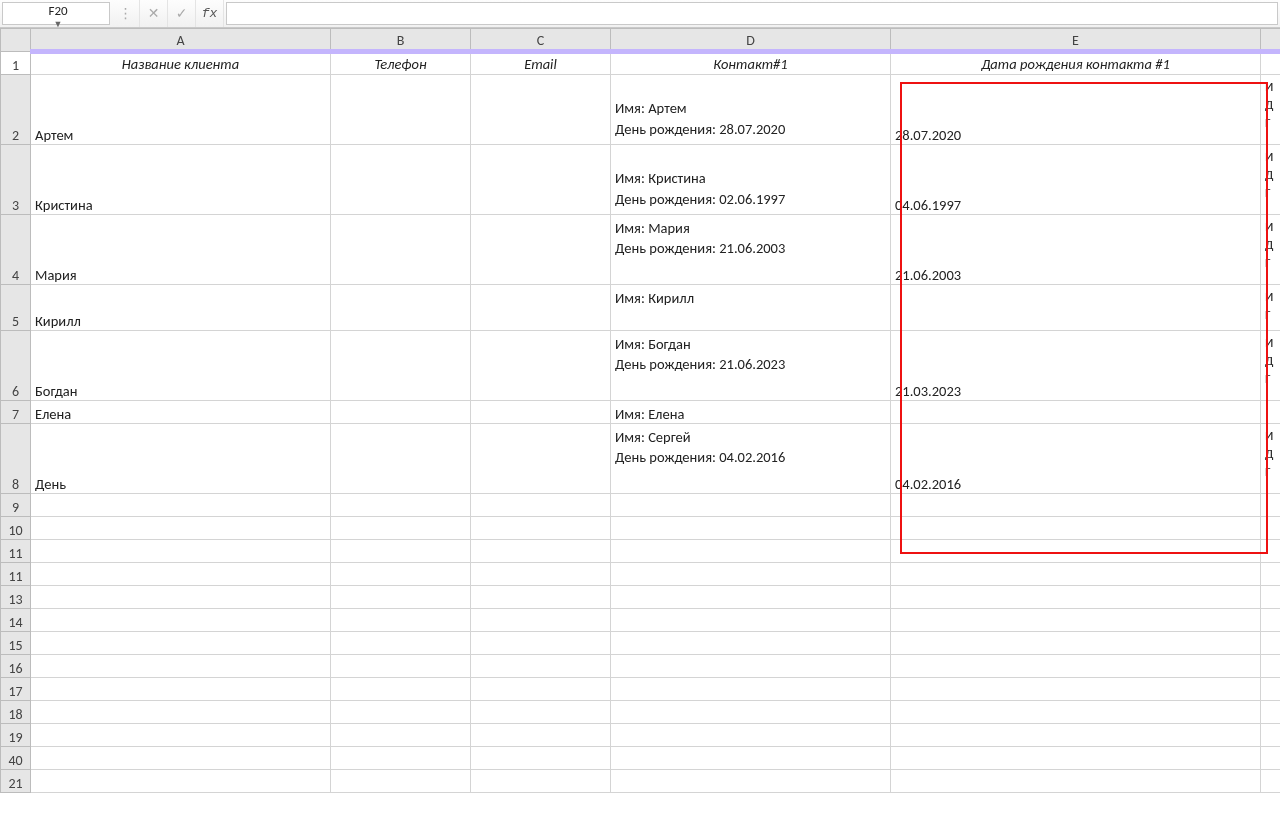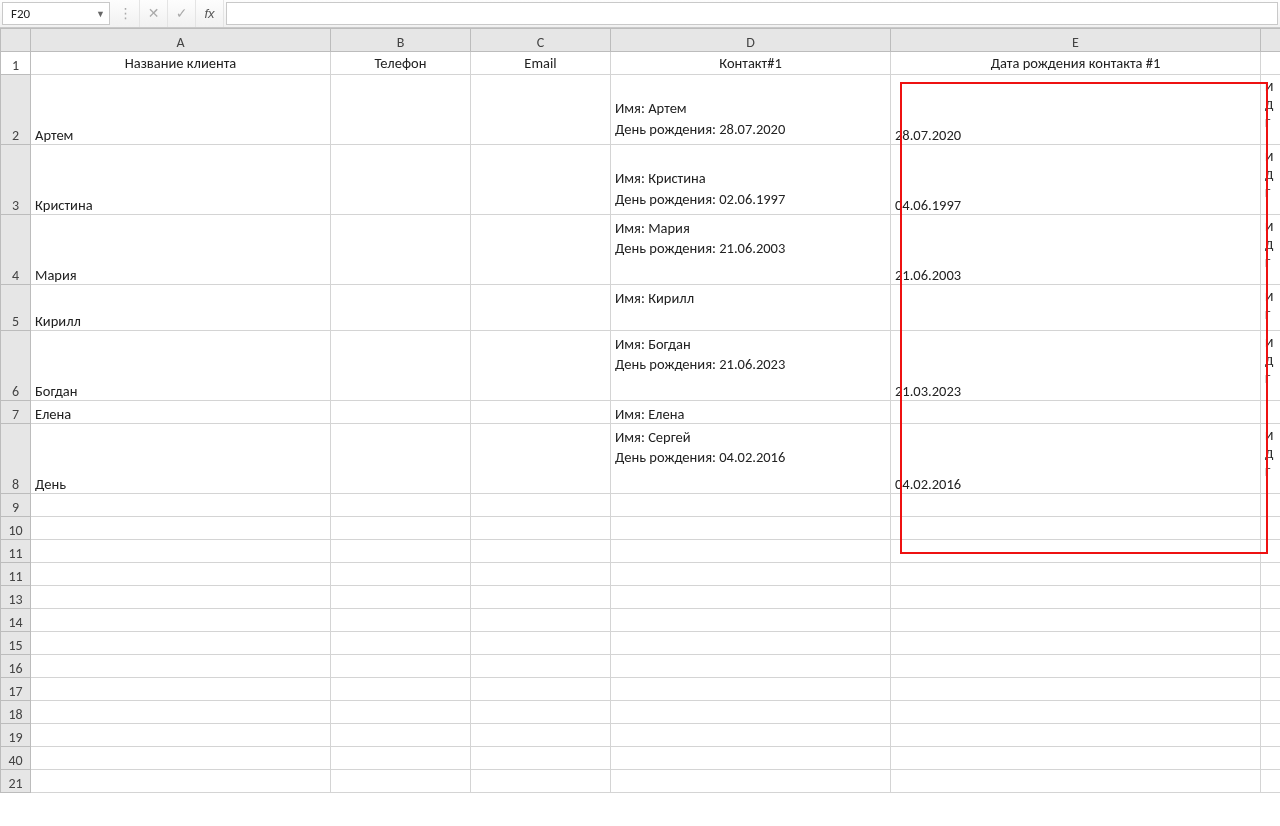--- a/index.html
+++ b/index.html
@@ -1,39 +1,39 @@
 <!DOCTYPE html>
 <html><head>
 <meta charset="utf-8">
 <style>
   *{box-sizing:border-box;margin:0;padding:0;}
   body{font-family:Calibri,'Segoe UI',Arial,sans-serif;font-size:14px;color:#222;background:#fff;width:1280px;height:826px;overflow:hidden;}
   .formula-bar{height:28px;background:linear-gradient(#fdfdfd,#f1f1f1);border-bottom:1px solid #c9c9c9;display:flex;align-items:stretch;}
-  .namebox{width:108px;border-right:1px solid #c9c9c9;display:flex;align-items:center;justify-content:space-between;padding:0 4px 0 8px;background:#fff;margin:2px;font-size:13px;border:1px solid #c9c9c9;}
+  .namebox{width:108px;border-right:1px solid #c9c9c9;display:flex;align-items:center;justify-content:space-between;padding:0 4px 0 8px;background:#fff;margin:2px;font-size:13px;border:1px solid #c9c9c9;flex-direction:column;}
   .namebox .chev{font-size:9px;color:#666;}
   .fb-btn{width:28px;display:flex;align-items:center;justify-content:center;color:#aaa;border-right:1px solid #e4e4e4;font-size:14px;}
-  .fb-btn.fx{font-style:italic;color:#555;font-family:Liberation Sans, sans-serif;font-size:13px;}
+  .fb-btn.fx{font-style:italic;color:#555;font-family:Liberation Mono, monospace;font-size:13px;}
   .fb-input{flex:1;background:#fff;margin:2px;border:1px solid #c9c9c9;}
   .grid-wrap{position:relative;height:798px;overflow:hidden;}
   table{border-collapse:collapse;table-layout:fixed;width:1290px;}
   th,td{border:1px solid #d4d4d4;height:23px;padding:0 4px;font-weight:normal;text-align:left;vertical-align:bottom;font-size:14.5px;white-space:nowrap;overflow:hidden;}
   td.multi{white-space:pre-line;vertical-align:top;line-height:1.4;padding-top:3px;padding-bottom:3px;}
   th.colhdr,th.rowhdr,th.corner{background:#e6e6e6;text-align:center;color:#444;font-size:14px;border:1px solid #bcbcbc;}
   th.rowhdr{text-align:center;}
   th.corner{width:30px;}
   .c-a{width:300px;}
   .c-b{width:140px;}
   .c-c{width:140px;}
   .c-d{width:280px;}
   .c-e{width:370px;}
   .c-f{width:30px;}
   .hdrrow td, .hdrrow th.rowhdr{background:#fff;}
   .hdrrow td{text-align:center;font-size:14.5px;vertical-align:middle;background:#fff;}
   
-  .hdrrow td{border-top:1px solid #c4b5fd;}
+  .hdrrow td{border-top:5px solid #c4b5fd;font-style:italic;}
   .redbox{position:absolute;border:2px solid #e11;pointer-events:none;}
   td.rclip{overflow:visible;}
 </style>
 </head>
 <body>
 
 <div class="formula-bar">
   <div class="namebox">
     <span>F20</span>
     <span class="chev">▼</span>

